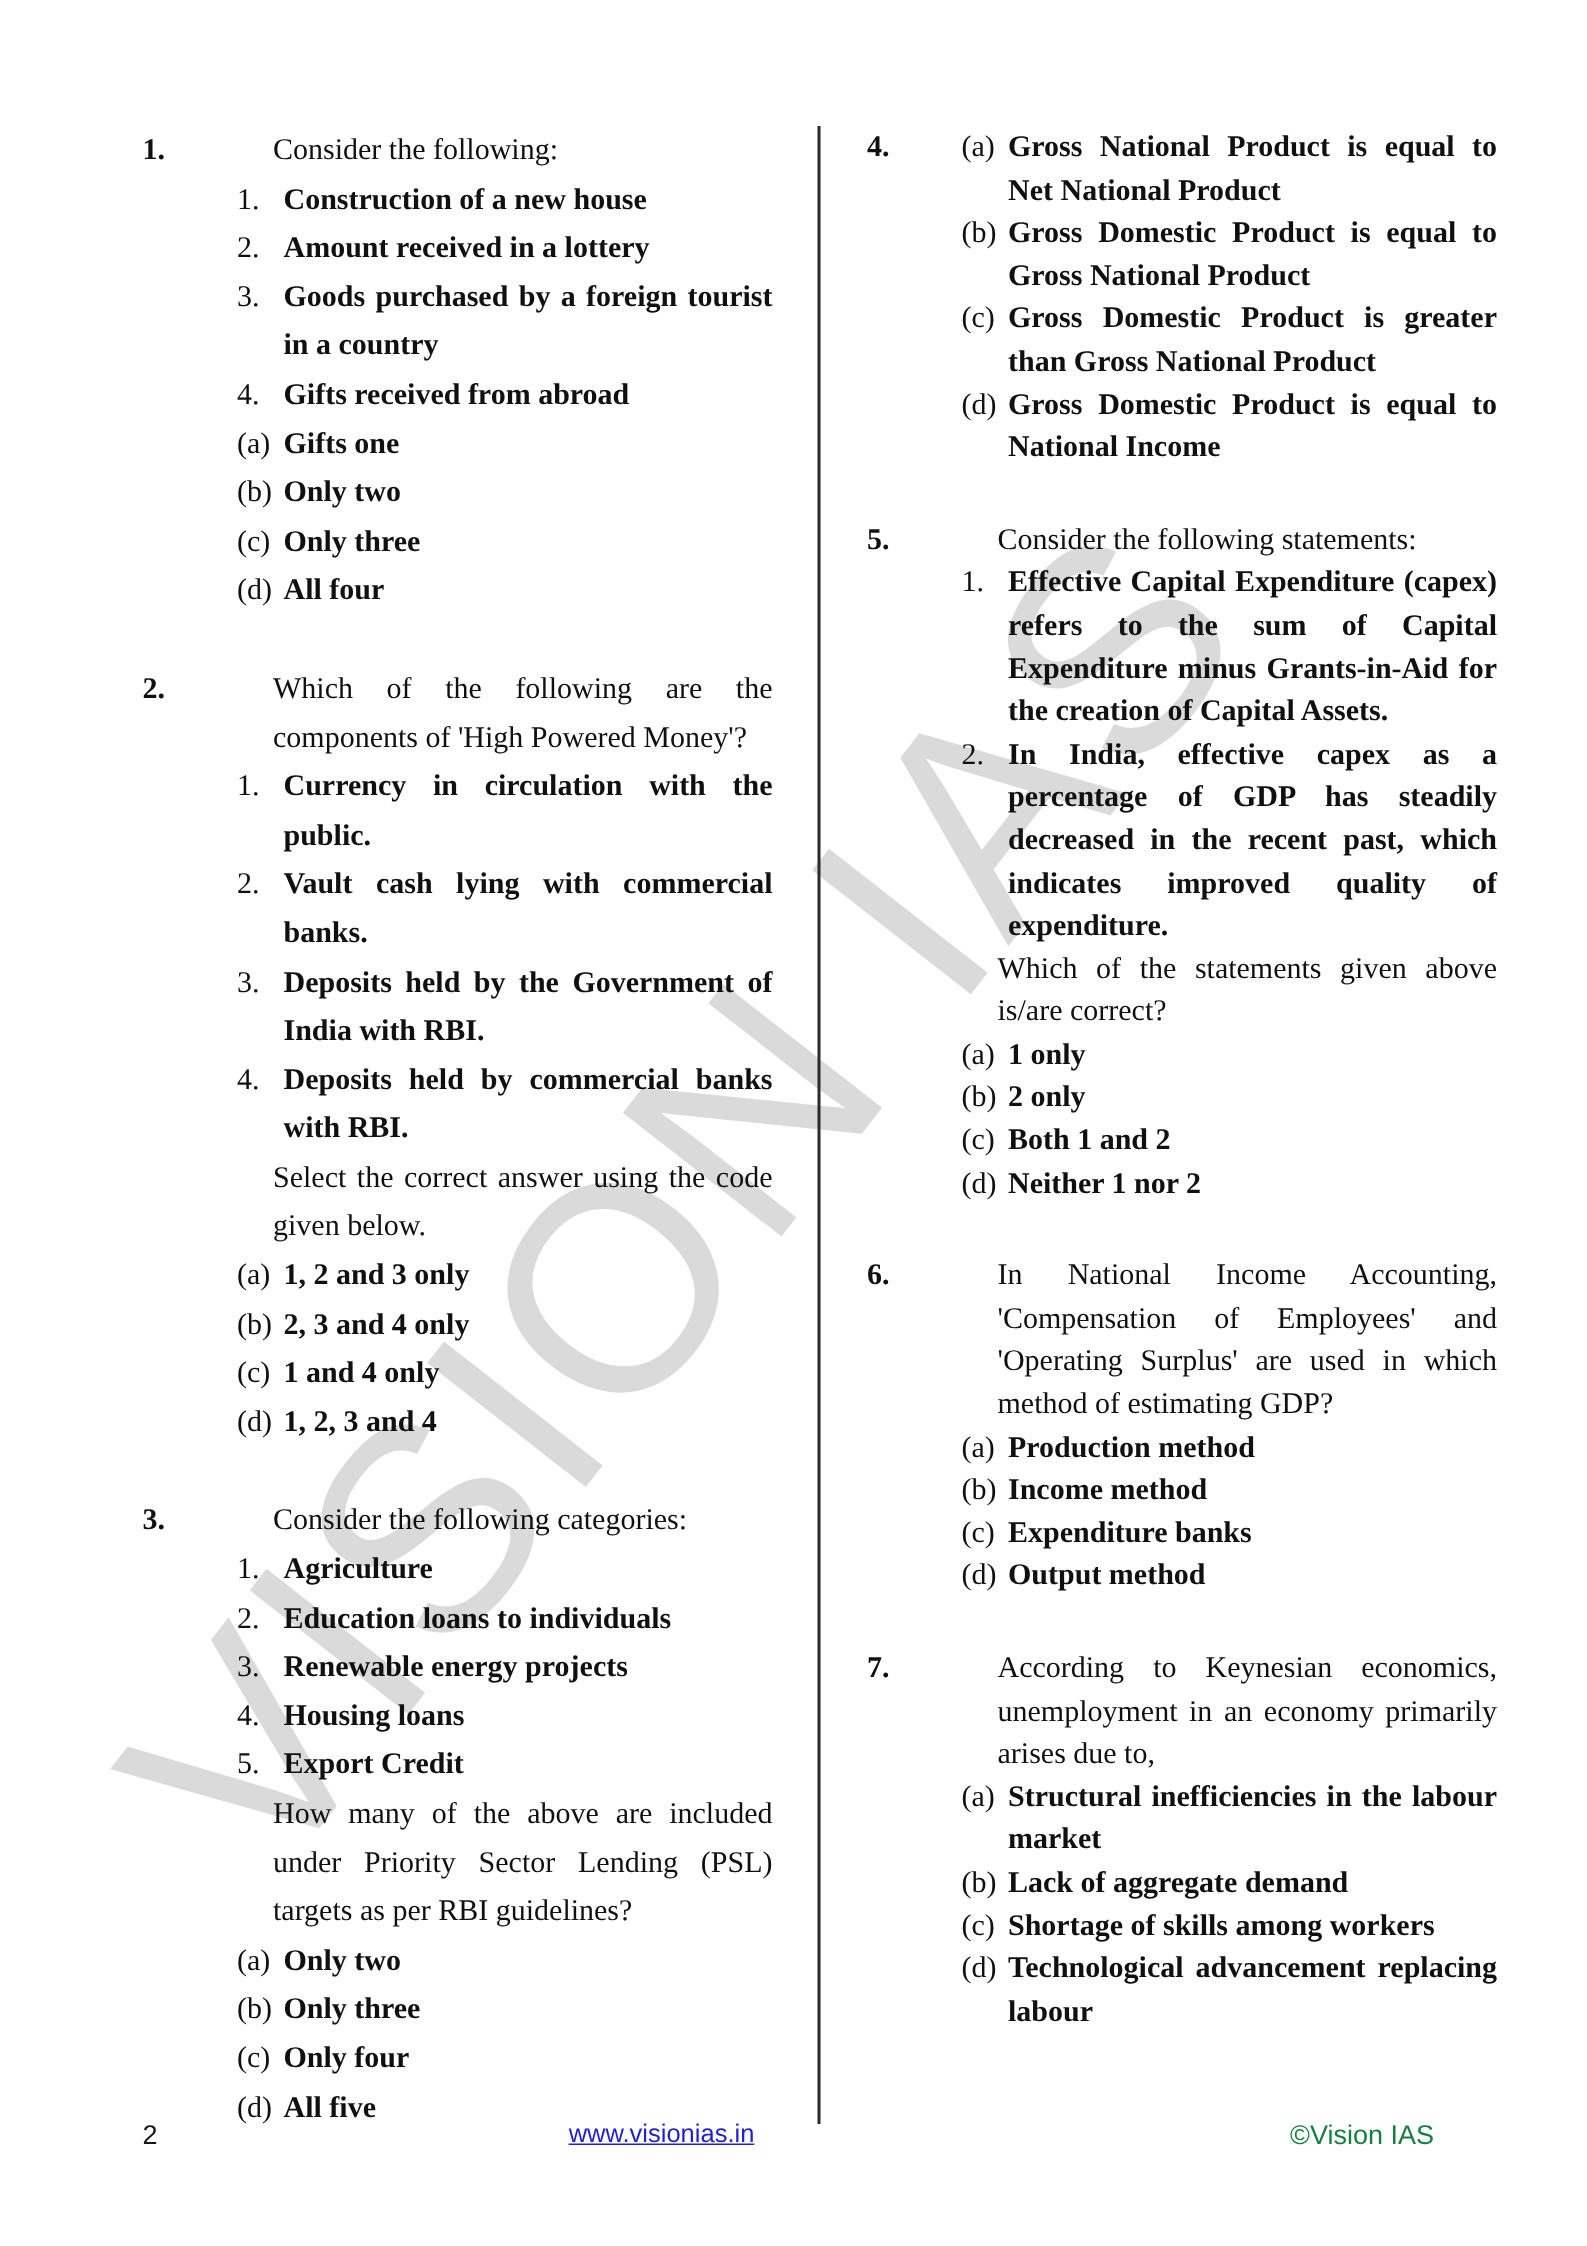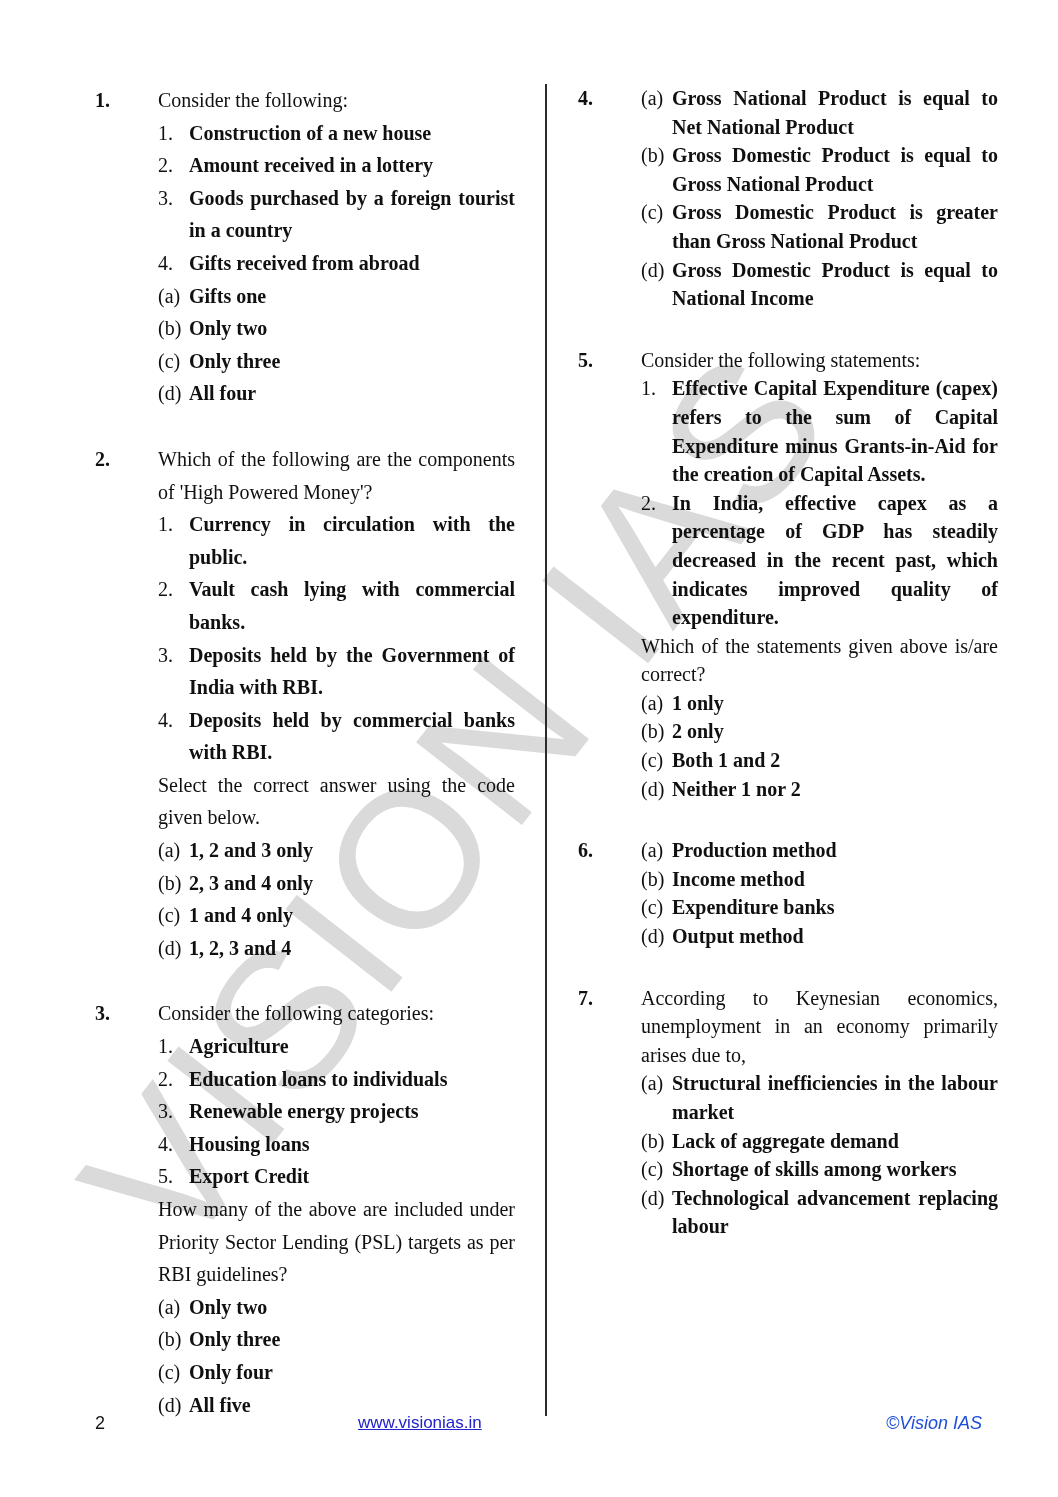--- a/index.html
+++ b/index.html
@@ -39,42 +39,42 @@
     top:84px;
     width:420px;
     font-size:20px;
     z-index:2;
   }
   .col-left{left:95px; line-height:32.6px;}
   .col-right{left:578px; line-height:28.6px;}
   .question{display:flex; margin:0 0 33px 0;}
   .qnum{flex:none; width:63px; font-weight:bold;}
   .qbody{flex:1; min-width:0;}
-  .para{text-align:justify;}
+  .para{text-align:justify;margin-left:24px;}
   .row{display:flex;}
   .row .marker{flex:none; width:31px;}
   .row .rtext{flex:1; min-width:0; text-align:justify;font-weight:bold;}
   .footer{
     position:absolute;
     left:0; top:0; width:100%;
     font-family:"Liberation Sans", sans-serif;
     z-index:3;
   }
   .page-number{
     position:absolute; left:95px; top:1413px;
     font-size:18px; color:#161616;
   }
   .footer-link{
     position:absolute; left:358px; top:1413px; width:166px;
-    font-size:17px;
+    text-align:center; font-size:17px;
     color:#2222cc; text-decoration:underline; cursor:pointer;
   }
   .copyright{
-    position:absolute; right:76px; top:1413px;
-    font-size:18px; color:#1d4ed8;font-style:italic;
+    position:absolute; right:102px; top:1413px;
+    font-size:18px; color:#15803d;
   }
 </style>
 </head>
 <body>
 
 <div class="page">
   <div class="watermark">VISION IAS</div>
   <div class="divider"></div>
   <div class="col col-left" id="col-left">
       <div class="question">
@@ -247,20 +247,21 @@
           </div>
           <div class="row">
             <div class="marker">(d)</div>
             <div class="rtext">Neither 1 nor 2</div>
           </div>
         </div>
       </div>
       <div class="question">
         <div class="qnum">6.</div>
         <div class="qbody">
+          <div class="para">In National Income Accounting, 'Compensation of Employees' and 'Operating Surplus' are used in which method of estimating GDP?</div>
           <div class="row">
             <div class="marker">(a)</div>
             <div class="rtext">Production method</div>
           </div>
           <div class="row">
             <div class="marker">(b)</div>
             <div class="rtext">Income method</div>
           </div>
           <div class="row">
             <div class="marker">(c)</div>

